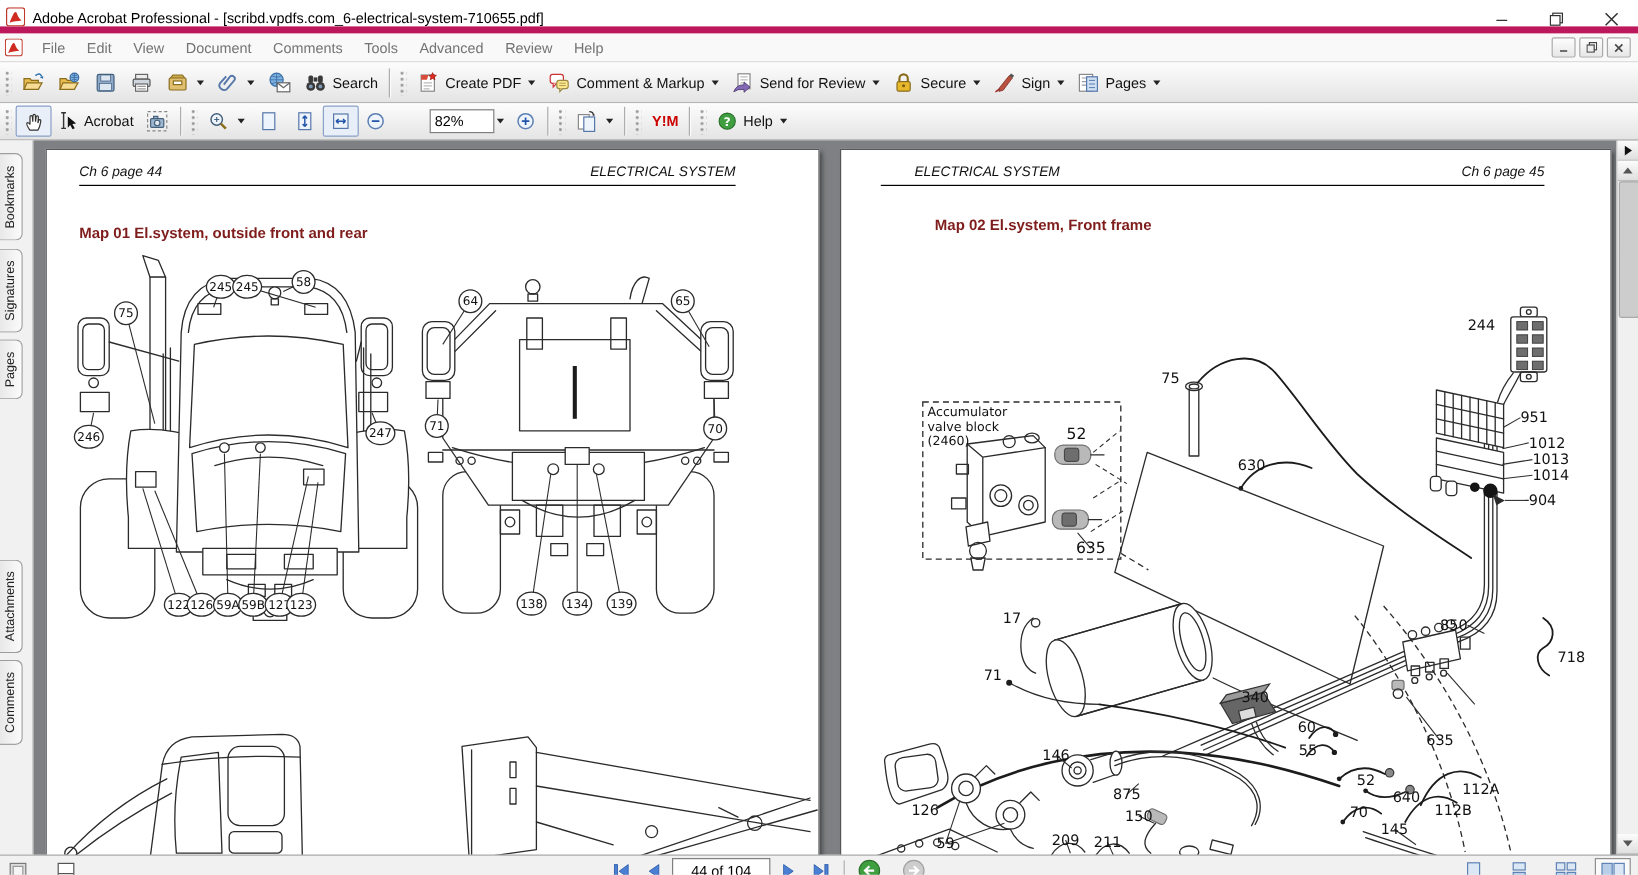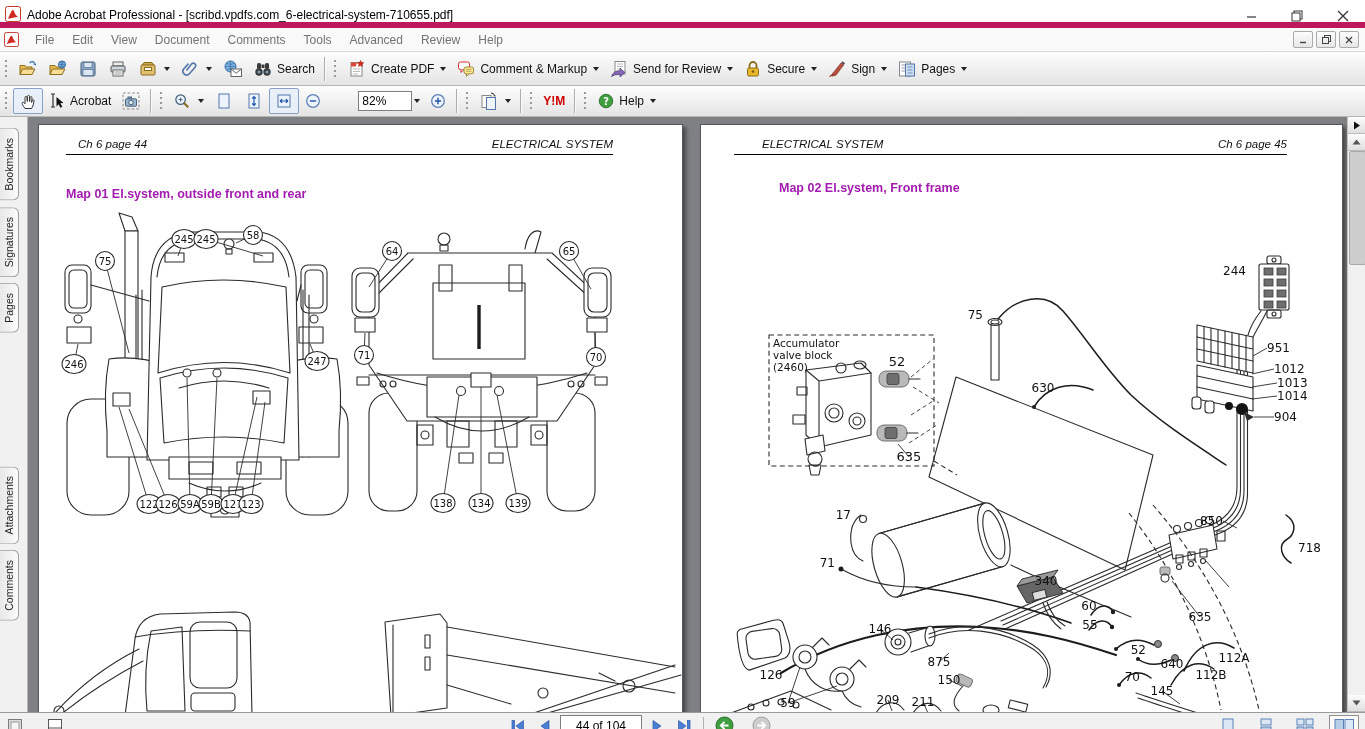--- a/index.html
+++ b/index.html
@@ -45,21 +45,21 @@
 
   .docarea{position:relative;flex:1;background:#7e8083;overflow:hidden;}
   .page{position:absolute;top:7px;background:#fff;border:1px solid #55565a;box-shadow:3px 3px 4px rgba(0,0,0,.45);}
   .page svg{position:absolute;left:0;top:0;}
   .page-left{left:10px;width:643px;height:800px;}
   .page-right{left:672px;width:641px;height:800px;}
   .content{position:absolute;top:0;}
   .pg-hd{position:absolute;top:13px;font-style:italic;font-size:11.5px;color:#111;white-space:nowrap;}
   .pg-rule{position:absolute;top:29px;left:0;right:0;border-top:1.6px solid #000;}
   .pg-title{position:absolute;top:34px;left:0;right:0;text-align:center;font-weight:bold;font-size:21px;color:#000;}
-  .pg-sub{position:absolute;font-weight:bold;font-size:12.5px;color:#a21caf;white-space:nowrap;}
+  .pg-sub{position:absolute;font-weight:bold;font-size:12.5px;color:#7f1d1d;white-space:nowrap;}
 
   
   .a1{fill:none;stroke:#2b2b2b;stroke-width:1.1;stroke-linejoin:round;stroke-linecap:round;}
   .af{fill:#fff;stroke:#2b2b2b;stroke-width:1.1;stroke-linejoin:round;}
   .thk{fill:none;stroke:#1c1c1c;stroke-width:2.2;stroke-linecap:round;}
   .med{fill:none;stroke:#1c1c1c;stroke-width:1.5;stroke-linecap:round;}
   .dsh{fill:none;stroke:#2b2b2b;stroke-width:1.1;stroke-dasharray:5,3.4;}
   .ldr{stroke:#2b2b2b;stroke-width:0.9;fill:none;}
   .co{fill:#fff;stroke:#2b2b2b;stroke-width:1.1;}
   .cot{font:10px "DejaVu Sans",sans-serif;text-anchor:middle;fill:#111;}
@@ -372,21 +372,21 @@
       <div class="sb-bottom">
         <span class="stab">Attachments</span>
         <span class="stab">Comments</span>
       </div>
     </div>
 
     <div class="docarea">
 
       <div class="page page-left">
         <div class="content" style="left:27px;width:547px;height:100px;">
-          <div class="pg-hd" style="left:12px;">Ch 6 page 44</div>
+          <div class="pg-hd" style="left:0;">Ch 6 page 44</div>
           <div class="pg-hd" style="right:0;">ELECTRICAL SYSTEM</div>
           <div class="pg-rule"></div>
           <div class="pg-sub" style="left:0;top:62px;">Map 01 El.system, outside front and rear</div>
         </div>
         <svg width="643" height="793" viewBox="0 0 643 793">
 
           <g>
             <rect class="a1" x="28" y="274" width="62" height="116" rx="24"></rect>
             <rect class="a1" x="247" y="274" width="62" height="116" rx="24"></rect>
             <path class="af" d="M86,106 L80,88 L93,92 L99,106 Z"></path>

